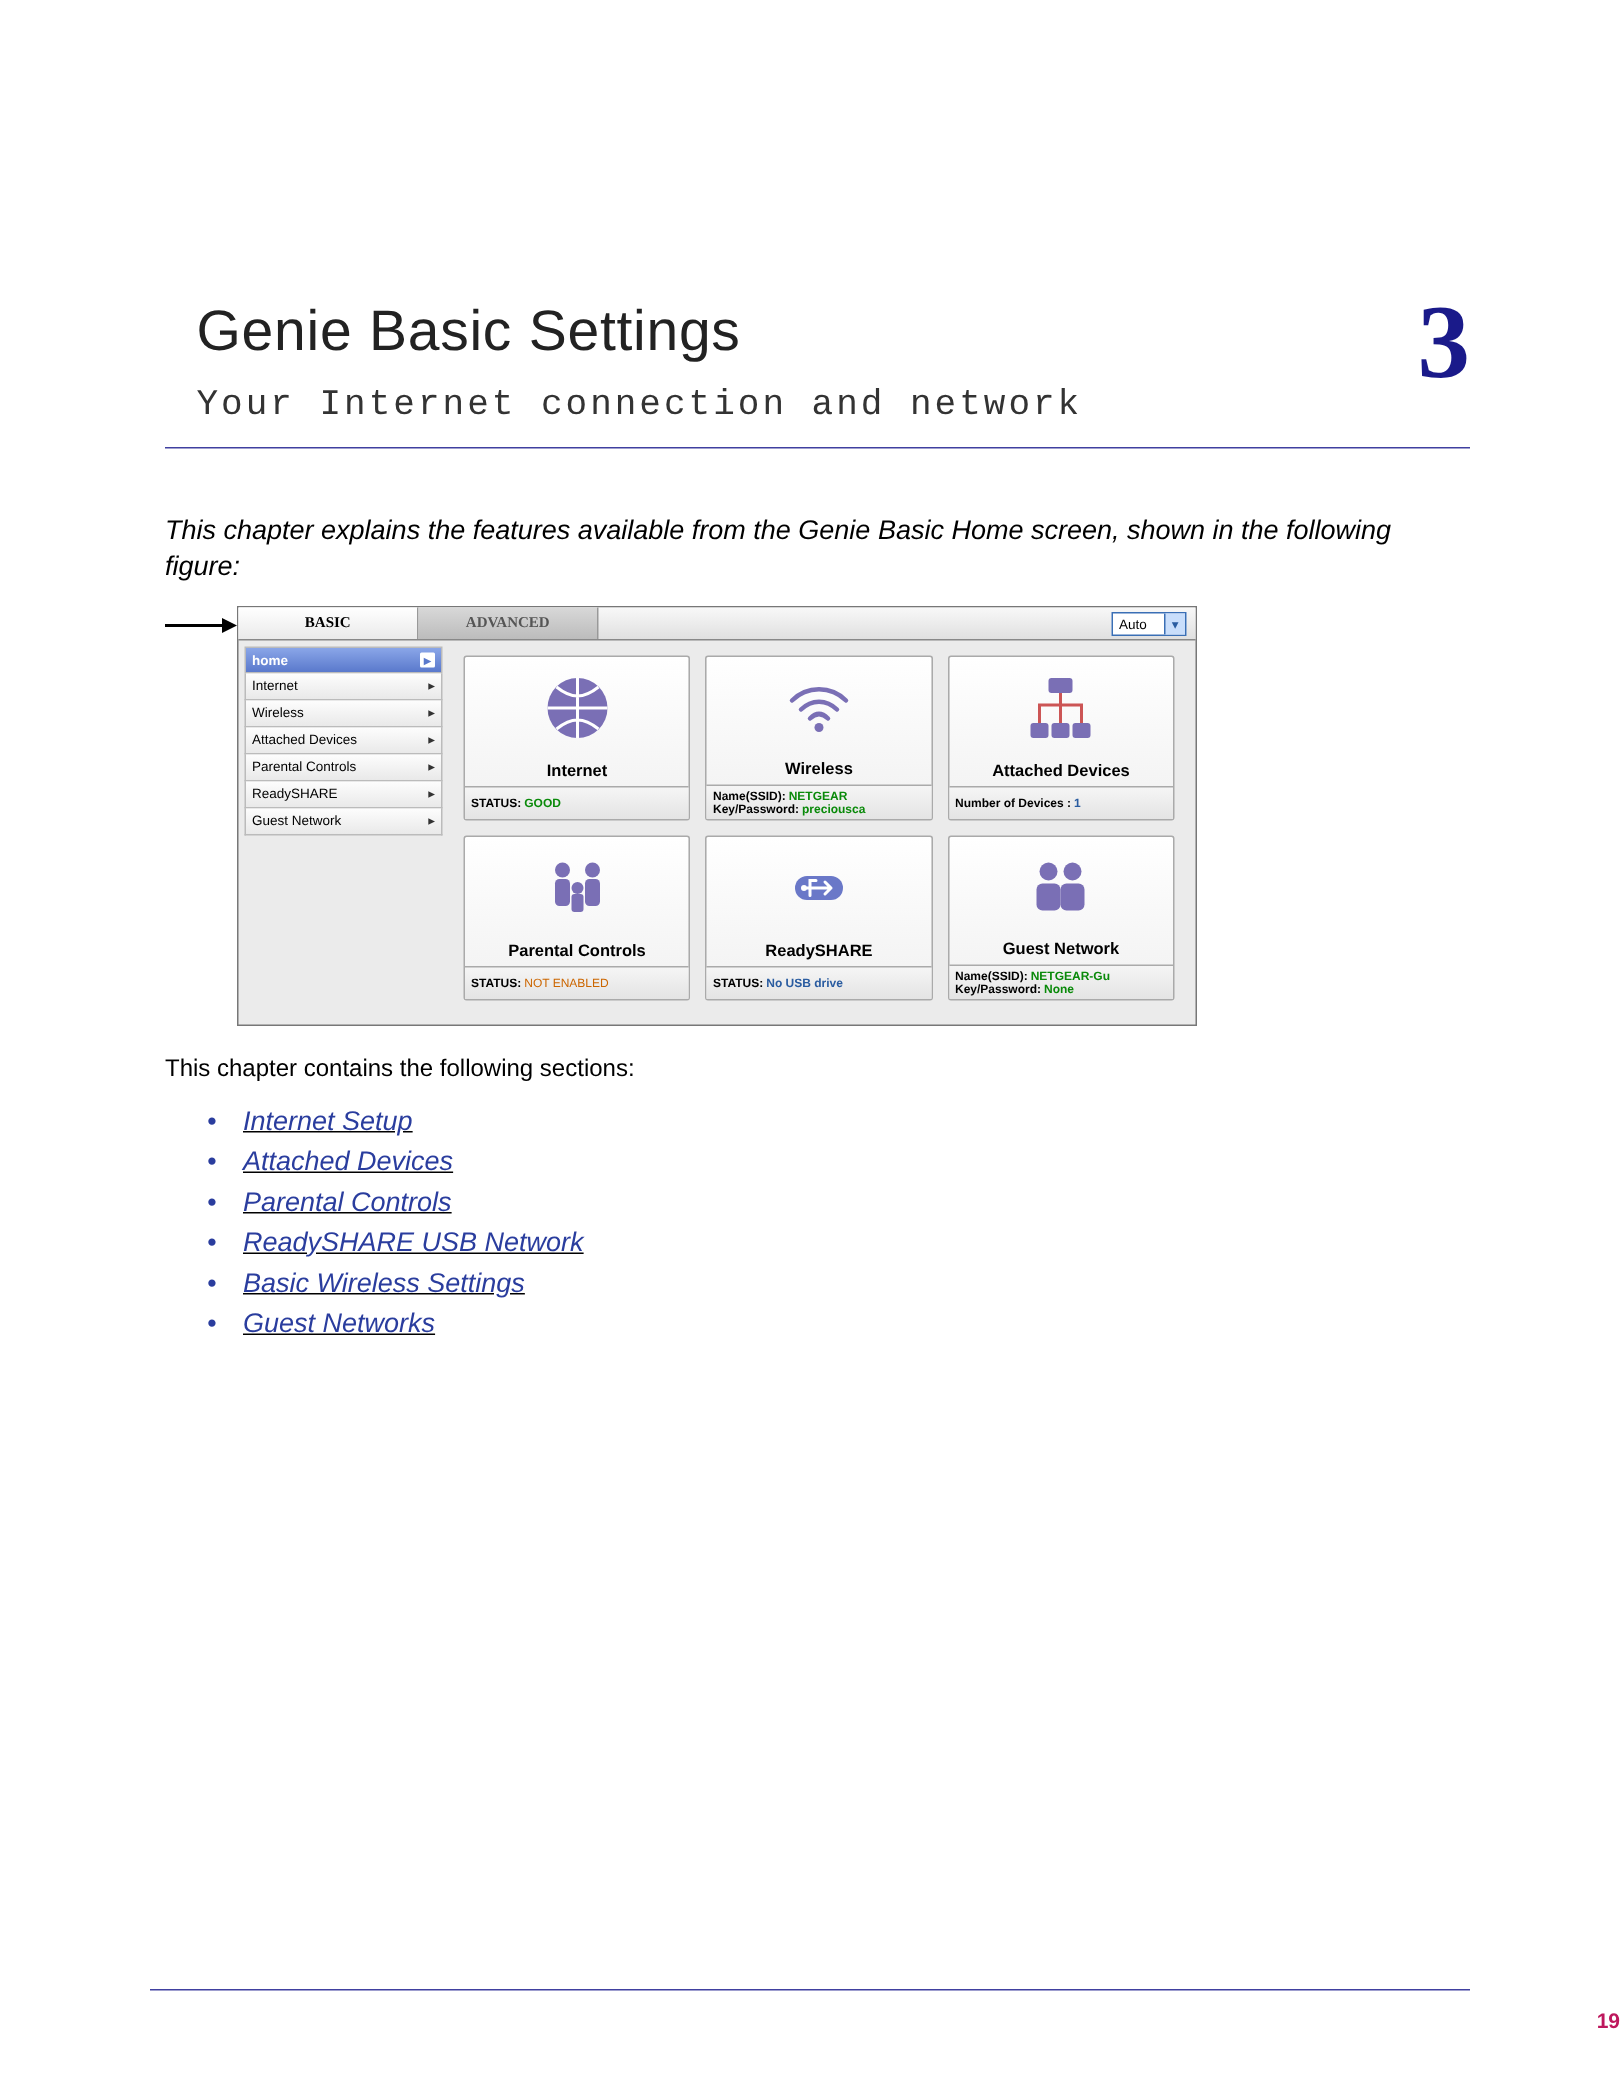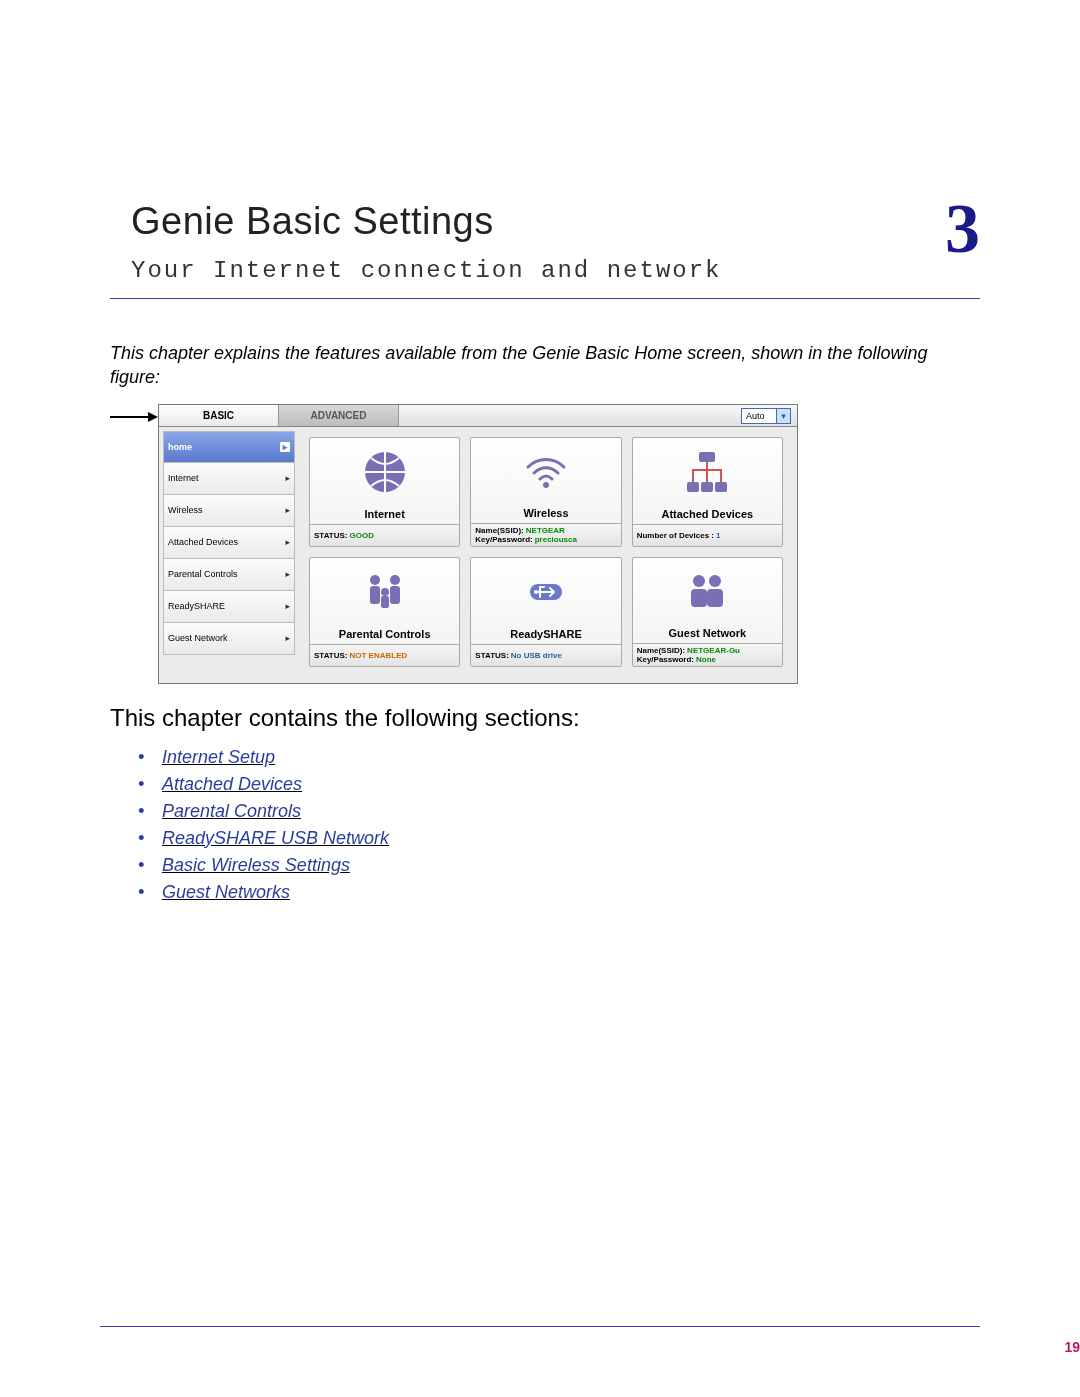--- a/index.html
+++ b/index.html
@@ -78,34 +78,35 @@
     border-bottom: 1px solid #888;
     background: linear-gradient(#f8f8f8,#e0e0e0);
   }
   .tabbar .tab {
     width: 120px;
     text-align: center;
     font-size: 10px;
     font-weight: bold;
     line-height: 22px;
     border-right: 1px solid #999;
+    font-family: Liberation Serif, serif;
   }
   .tab.active { background: linear-gradient(#ffffff,#eaeaea); }
   .tab.inactive { background: linear-gradient(#d8d8d8,#bcbcbc); color:#555;}
   .tabbar-spacer { flex: 1; }
   .lang-sel {
     width: 50px; height: 16px; margin: 3px 6px 0 0;
     border: 1px solid #3a6fb5; background: #fff;
     font-size: 9px; padding-left: 4px; display:flex; align-items:center; justify-content:space-between;
   }
   .lang-sel .dd { width:14px; height:14px; background:#c9defb; border-left:1px solid #3a6fb5; display:flex;align-items:center;justify-content:center;color:#2a5ca0;}
   .shot-body { display: flex; padding: 4px; gap: 4px; }
   .sidenav { width: 132px; display: flex; flex-direction: column; gap: 0; }
   .sidenav-item {
-    height: 32px; border: 1px solid #bbb; border-top: none;
+    height: 18px; border: 1px solid #bbb; border-top: none;
     background: linear-gradient(#fdfdfd,#e9e9e9);
     display: flex; align-items: center; justify-content: space-between;
     padding: 0 4px; font-size: 9px;
   }
   .sidenav-item:first-child { border-top: 1px solid #bbb; }
   .sidenav-item.home {
     background: linear-gradient(#8aa6e8,#5a79cc);
     color: #fff; font-weight: bold;
   }
   .sn-arrow { font-size: 9px; color: #333; }
@@ -122,27 +123,27 @@
   .tile-icon { flex:1; display:flex; align-items:center; justify-content:center; }
   .tile-title { text-align:center; font-weight:bold; font-size:11px; padding:2px 0 4px;}
   .tile-status {
     border-top:1px solid #aaa; background:linear-gradient(#f5f5f5,#e4e4e4);
     font-size:8px; padding:2px 4px; min-height:22px;
     display:flex; flex-direction:column; justify-content:center;
   }
   .st-line { display:flex; gap:2px; white-space:nowrap; overflow:hidden;}
   .st-lbl { font-weight:bold; }
   .green { color: #0a8a0a; font-weight:bold; }
-  .orange { color: #cc6600; font-weight:bold; }
+  .orange { color: #cc6600; font-weight:normal; }
   .blue { color: #2a5ca0; font-weight:bold; }
 
   
   svg.ticon { width:48px; height:48px; }
 
-  .after-fig { font-size: 24px; margin-top: 20px; }
+  .after-fig { font-size: 16px; margin-top: 20px; }
   ul.toc { list-style: none; margin: 12px 0 0 28px; text-decoration: underline; }
   ul.toc li {
     font-size: 18px; font-style: italic; color: #2a3d9e;
     padding: 3px 0;
   }
   ul.toc li::before {
     content: "•"; color: #2a3d9e; display:inline-block; width:24px;
   }
 
   .footer-rule {

